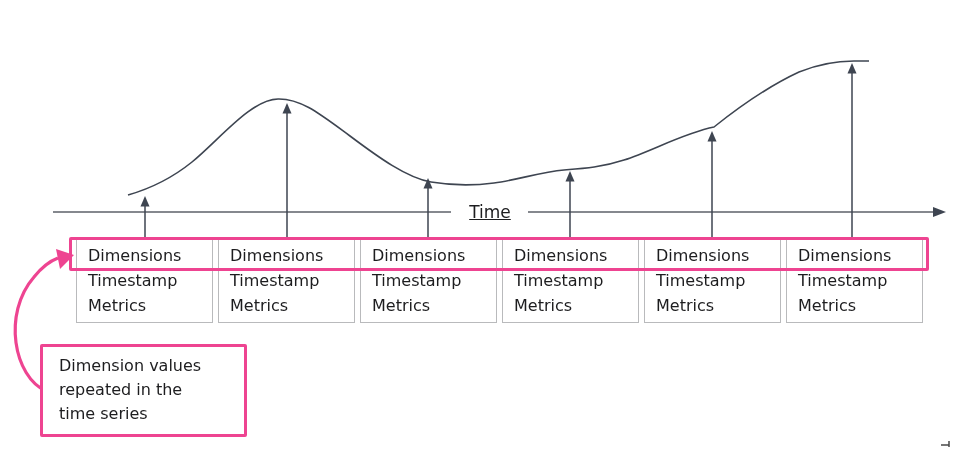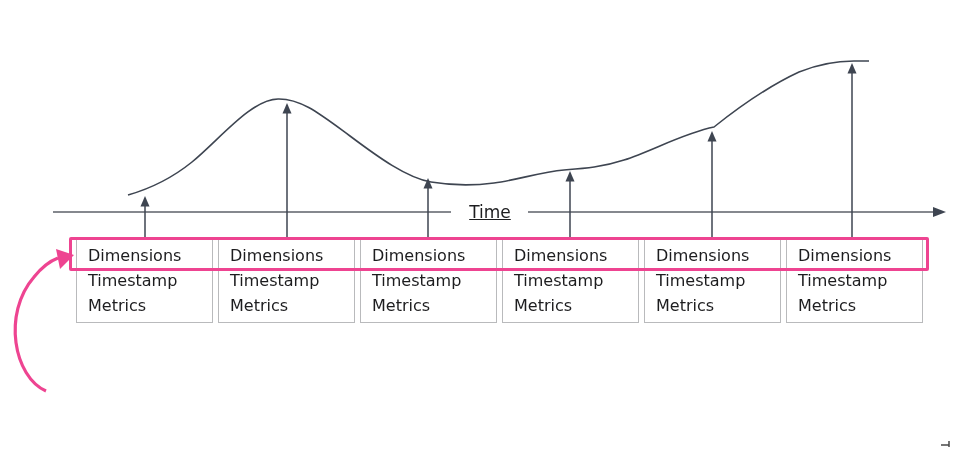--- a/index.html
+++ b/index.html
@@ -145,14 +145,17 @@
     <div>Metrics</div>
   </div>
   <div class="record-card" style="left:786px">
     <div>Dimensions</div>
     <div>Timestamp</div>
     <div>Metrics</div>
   </div>
 
   <div class="highlight-band"></div>
 
+  <div class="callout">Dimension values
+repeated in the
+time series</div>
 
 </div>
 
 </body></html>

